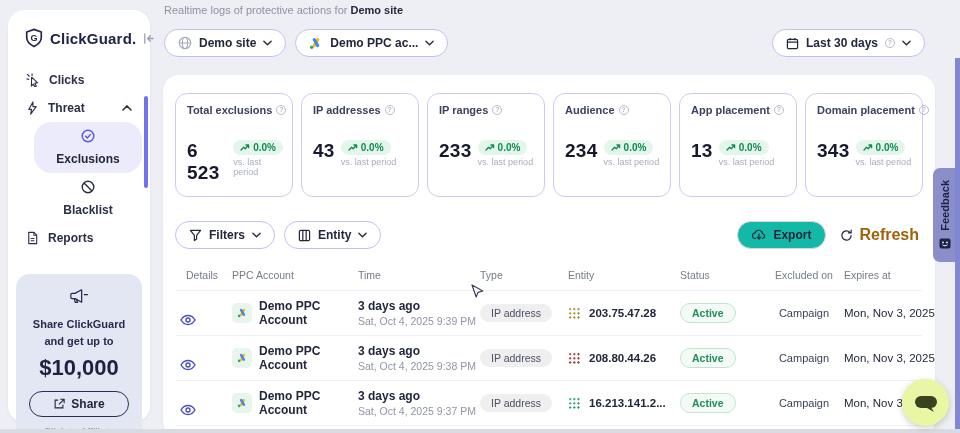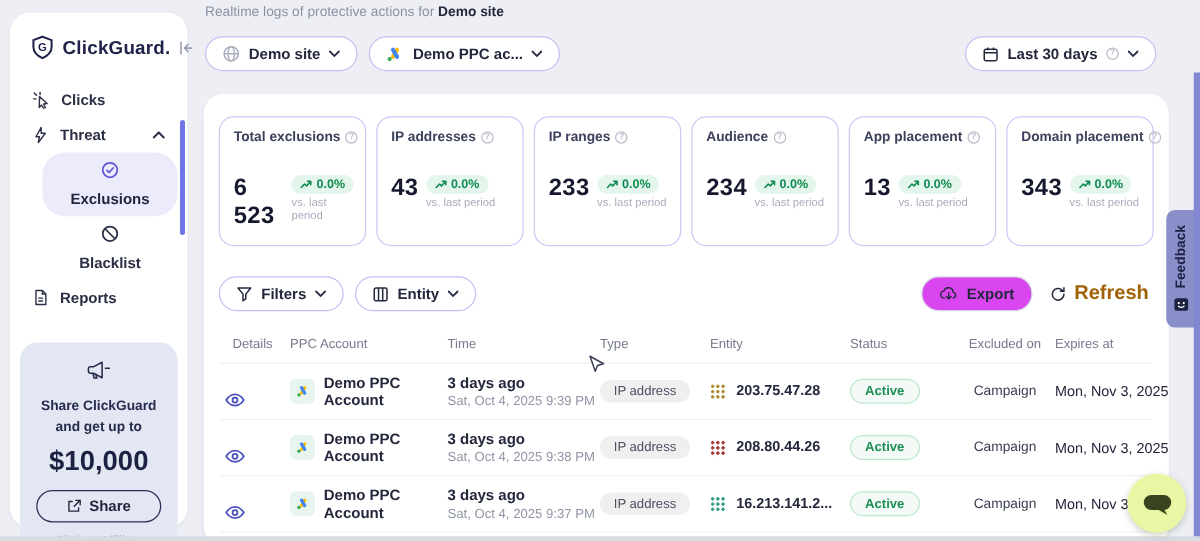--- a/index.html
+++ b/index.html
@@ -53,21 +53,21 @@
   .stat-delta-wrap { display:flex; flex-direction:column; }
   .delta-badge { display:inline-flex; align-items:center; gap:3px; background:#e4f6eb; color:#0f8a50;
     border-radius:10px; font-size:10px; font-weight:bold; padding:2px 7px; width:max-content; }
   .stat-sub { font-size:9px; color:#a9adbd; margin-top:2px; }
   .help-circle { width:10px; height:10px; border:1px solid #b9bdcb; border-radius:50%; color:#b9bdcb;
     font-size:7px; line-height:8px; text-align:center; font-weight:bold; flex:none; }
 
   .toolbar { display:flex; align-items:center; padding:24px 12px 0 12px; }
   .toolbar .gap { width:9px; }
   .toolbar .flex { flex:1; }
-  .btn-export { display:inline-flex; align-items:center; gap:7px; border:1px solid #d3d6e4; background:#d946ef;
+  .btn-export { display:inline-flex; align-items:center; gap:7px; border:1px solid #d3d6e4; background:#14b8a6;
     border-radius:16px; padding:6px 14px; font-size:12px; font-weight:600; color:#23273c; cursor:pointer; }
   .btn-refresh { display:inline-flex; align-items:center; gap:6px; border:none; background:none;
     font-size:16px; font-weight:600; color:#a16207; cursor:pointer; margin-left:14px; margin-right:4px;justify-content:center; }
 
   
   table.logs { border-collapse:collapse; margin:10px 13px 0 13px; width:746px; table-layout:fixed; }
   .logs th { font-size:10.5px; font-weight:normal; color:#757b8c; text-align:left; padding:10px 4px 9px 4px; }
   .logs td { padding:8px 4px; border-top:1px solid #f0f1f5; font-size:12px; color:#23273c; vertical-align:middle; }
   .col-details{width:52px;} .col-account{width:126px;} .col-time{width:122px;} .col-type{width:88px;}
   .col-entity{width:112px;} .col-status{width:92px;} .col-excluded{width:72px; text-align:center;} .col-expires{width:82px;}

